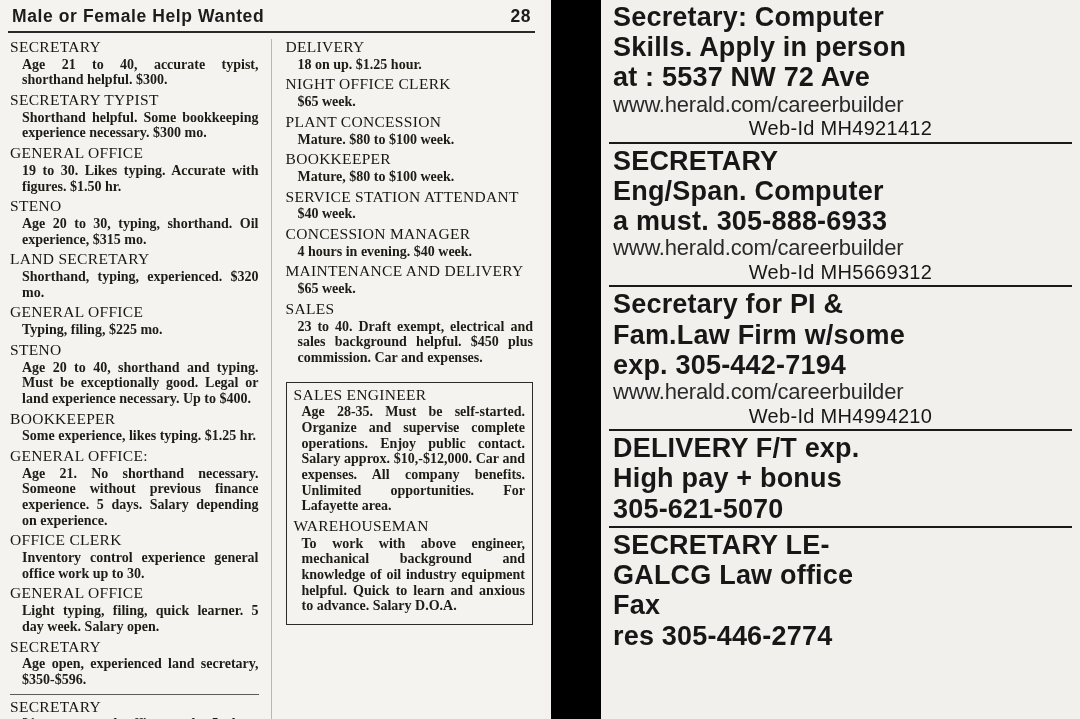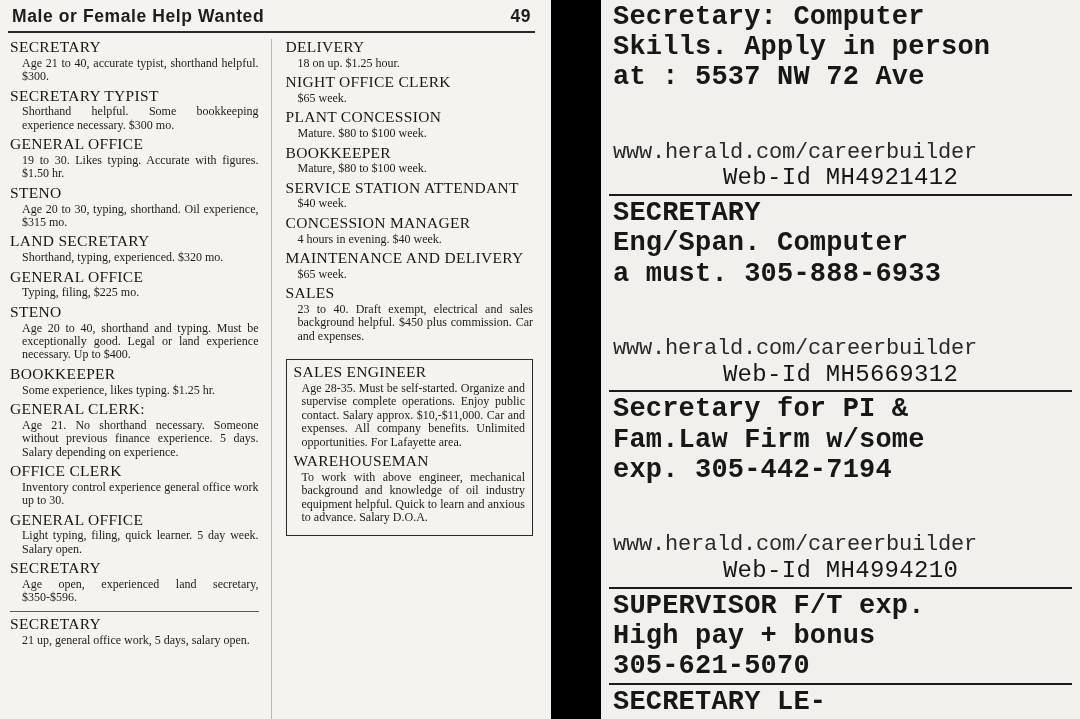--- a/index.html
+++ b/index.html
@@ -81,26 +81,27 @@
   .ad { margin-bottom: 4px; }
   .ad-title {
     font-family: "Liberation Serif", serif;
     font-size: 15.5px;
     letter-spacing: 0.3px;
     color: #17170f;
     line-height: 1.08;
   }
   .ad-body {
     font-family: "Liberation Serif", serif;
-    font-size: 12px;
+    font-size: 14px;
     line-height: 1.12;
     color: #1d1d16;
     text-align: justify;
     padding-left: 12px;
     margin-top: 1px;
+    font-weight: bold;
   }
 
   
   .boxed {
     border: 1.5px solid #2b2b2b;
     padding: 4px 7px 6px 7px;
     margin-top: 16px;
   }
   .boxed .ad-body { padding-left: 8px; }
 
@@ -127,52 +128,51 @@
     box-sizing: border-box;
     padding: 0 8px;
     overflow: hidden;
   }
   .rad {
     padding: 2px 4px 2px 4px;
     border-bottom: 2px solid #1a1a1a;
   }
   .rad:last-child { border-bottom: none; }
   .rline {
-    font-family: Liberation Mono, monospace;
+    font-family: Liberation Sans, sans-serif;
     color: #171717;
     line-height: 1.12;
     letter-spacing: 0.2px;
     white-space: nowrap;
   }
   .rline.bold { font-weight: bold; }
   .rline.big { font-size: 27px; }
   .rline.url {
     font-size: 22px;
     letter-spacing: -0.2px;
     color: #2a2a2a;
-    margin-top: 48px;
   }
   .rline.webid {
-    font-size: 24px;
+    font-size: 20px;
     text-align: center;
     letter-spacing: 0.3px;
   }
   .blurred { filter: blur(0.25px); }
 </style>
 </head>
 <body>
 
 <div class="page">
 
   <div class="left-scan">
     <div class="left-inner">
 
       <div class="sec-head">
         <span>Male or Female Help Wanted</span>
-        <span class="pg">49</span>
+        <span class="pg">28</span>
       </div>
       <div class="rule"></div>
 
       <div class="cols">
 
         <div class="col left-col">
 
           <div class="ad">
             <div class="ad-title">SECRETARY</div>
             <div class="ad-body">Age 21 to 40, accurate typist, shorthand helpful. $300.</div>
@@ -199,21 +199,21 @@
           </div>
           <div class="ad">
             <div class="ad-title">STENO</div>
             <div class="ad-body">Age 20 to 40, shorthand and typing. Must be exceptionally good. Legal or land experience necessary. Up to $400.</div>
           </div>
           <div class="ad">
             <div class="ad-title">BOOKKEEPER</div>
             <div class="ad-body">Some experience, likes typing. $1.25 hr.</div>
           </div>
           <div class="ad">
-            <div class="ad-title">GENERAL CLERK:</div>
+            <div class="ad-title">GENERAL OFFICE:</div>
             <div class="ad-body">Age 21. No shorthand necessary. Someone without previous finance experience. 5 days. Salary depending on experience.</div>
           </div>
           <div class="ad">
             <div class="ad-title">OFFICE CLERK</div>
             <div class="ad-body">Inventory control experience general office work up to 30.</div>
           </div>
           <div class="ad">
             <div class="ad-title">GENERAL OFFICE</div>
             <div class="ad-body">Light typing, filing, quick learner. 5 day week. Salary open.</div>
           </div>
@@ -262,21 +262,21 @@
             <div class="ad-body">$65 week.</div>
           </div>
           <div class="ad">
             <div class="ad-title">SALES</div>
             <div class="ad-body">23 to 40. Draft exempt, electrical and sales background helpful. $450 plus commission. Car and expenses.</div>
           </div>
 
           <div class="boxed">
             <div class="ad">
               <div class="ad-title">SALES ENGINEER</div>
-              <div class="ad-body">Age 28-35. Must be self-started. Organize and supervise complete operations. Enjoy public contact. Salary approx. $10,-$11,000. Car and expenses. All company benefits. Unlimited opportunities. For Lafayette area.</div>
+              <div class="ad-body">Age 28-35. Must be self-started. Organize and supervise complete operations. Enjoy public contact. Salary approx. $10,-$12,000. Car and expenses. All company benefits. Unlimited opportunities. For Lafayette area.</div>
             </div>
             <div class="ad">
               <div class="ad-title">WAREHOUSEMAN</div>
               <div class="ad-body">To work with above engineer, mechanical background and knowledge of oil industry equipment helpful. Quick to learn and anxious to advance. Salary D.O.A.</div>
             </div>
           </div>
 
         </div>
 
       </div>
@@ -305,21 +305,21 @@
 
     <div class="rad">
       <div class="rline bold big blurred">Secretary   for   PI   &amp;</div>
       <div class="rline bold big blurred">Fam.Law Firm w/some</div>
       <div class="rline bold big blurred">exp. 305-442-7194</div>
       <div class="rline url blurred">www.herald.com/careerbuilder</div>
       <div class="rline webid blurred">Web-Id MH4994210</div>
     </div>
 
     <div class="rad">
-      <div class="rline bold big blurred">SUPERVISOR  F/T exp.</div>
+      <div class="rline bold big blurred">DELIVERY  F/T exp.</div>
       <div class="rline bold big blurred">High  pay  +  bonus</div>
       <div class="rline bold big blurred">305-621-5070</div>
     </div>
 
     <div class="rad">
       <div class="rline bold big blurred">SECRETARY          LE-</div>
       <div class="rline bold big blurred">GALCG   Law   office</div>
       <div class="rline bold big blurred">Fax</div>
       <div class="rline bold big blurred">res 305-446-2774</div>
     </div>

